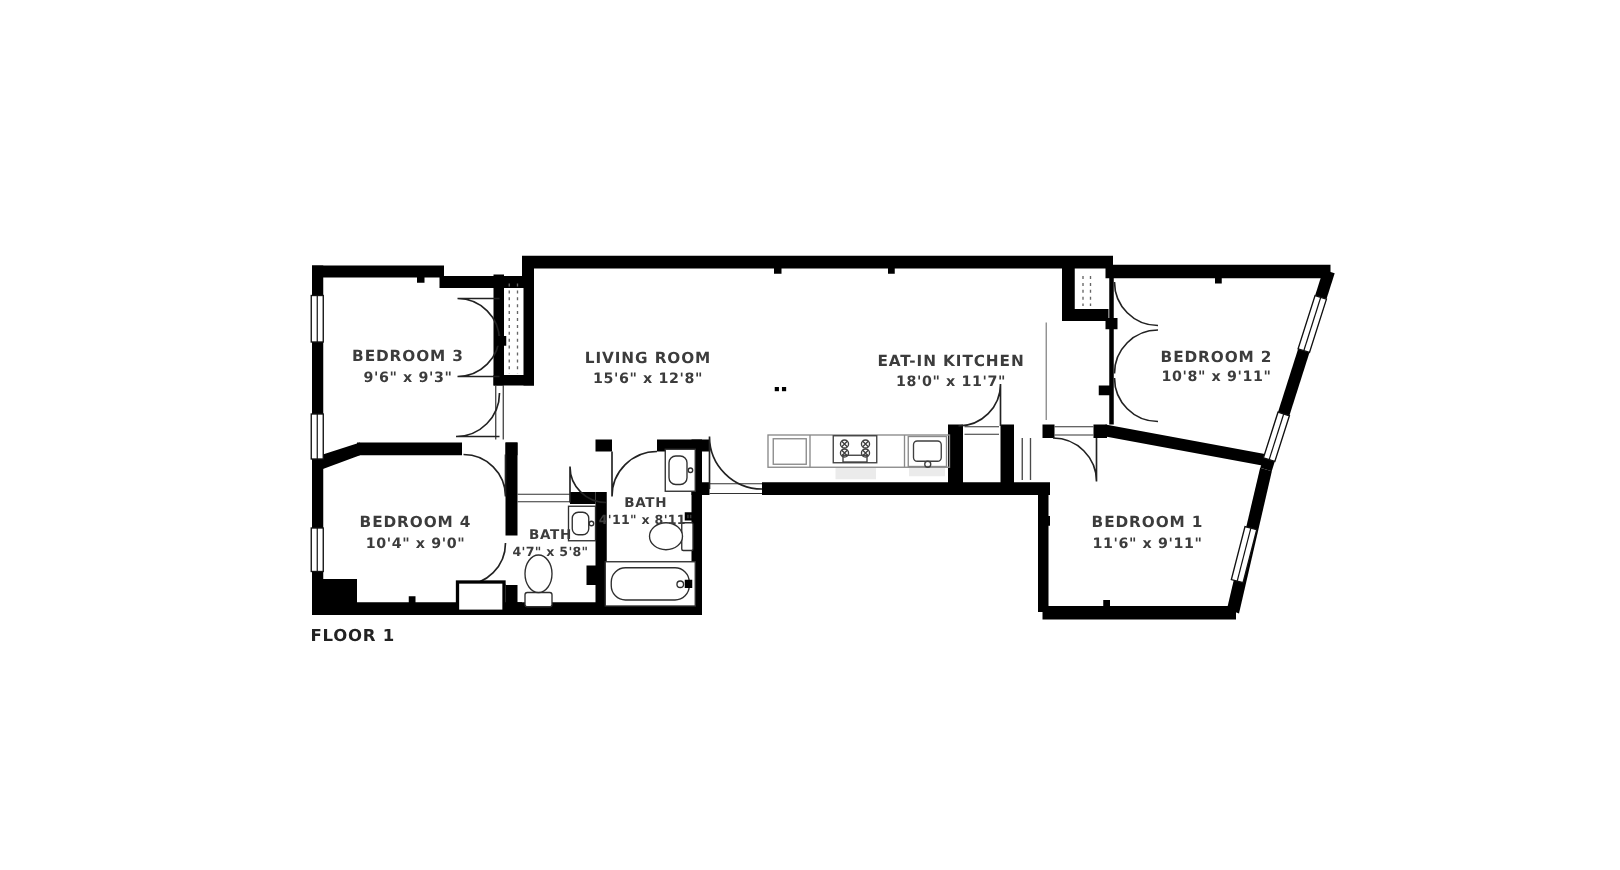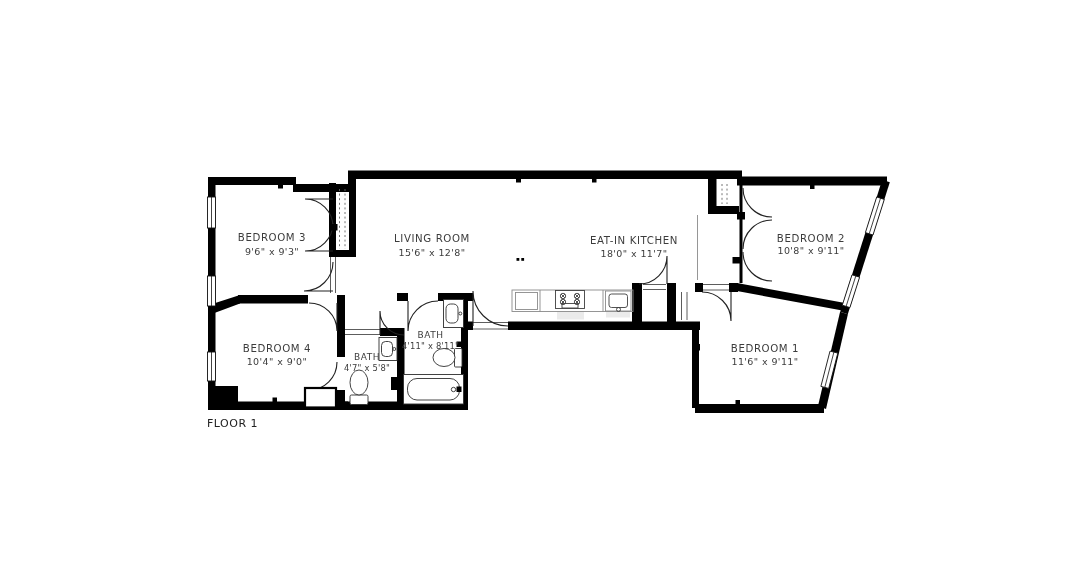--- a/index.html
+++ b/index.html
@@ -9,20 +9,21 @@
     height: 580px;
     background: #ffffff;
     overflow: hidden;
     font-family: "DejaVu Sans", sans-serif;
   }
   .page {
     position: relative;
     width: 1080px;
     height: 580px;
     background: #ffffff;
+    font-weight: bold;
   }
   svg { position: absolute; inset: 0; }
   .room-name {
     font-family: "DejaVu Sans", sans-serif;
     font-size: 10.2px;
     letter-spacing: 0.6px;
     fill: #3c3c3c;
     text-anchor: middle;
   }
   .room-dims {

